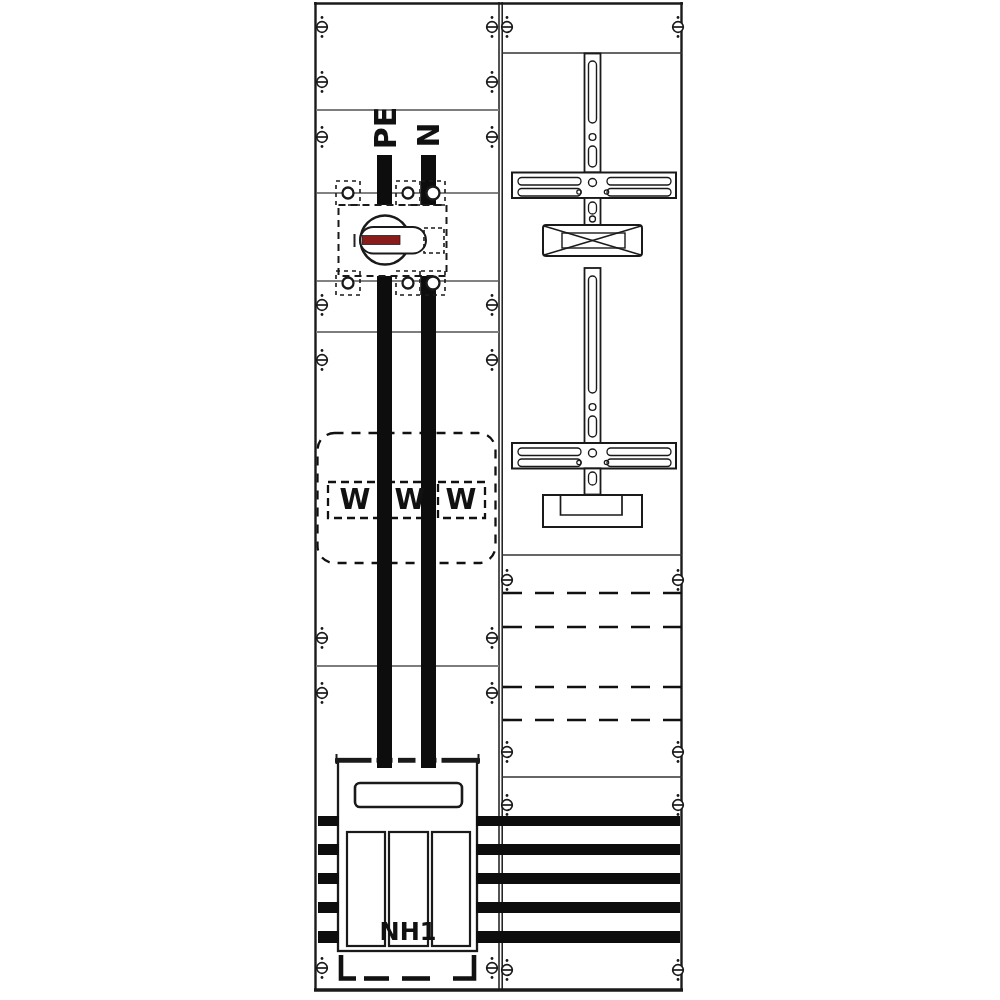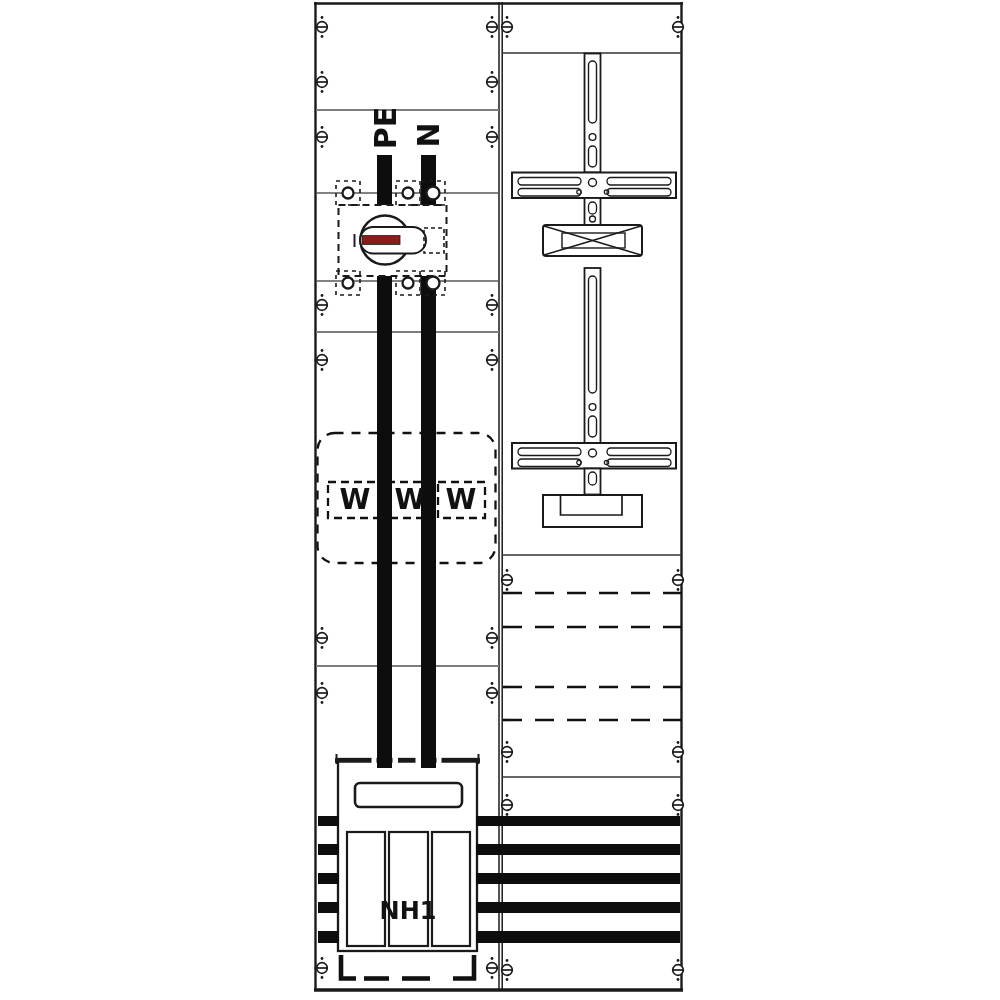--- a/index.html
+++ b/index.html
@@ -10,21 +10,21 @@
   .stage svg{position:absolute;left:0;top:0;}
   .lbl{
     position:absolute;display:flex;align-items:center;justify-content:center;
     color:#111;font-weight:700;line-height:1;white-space:nowrap;
   }
   .rot{transform:rotate(-90deg);}
   #pe-label{left:351px;top:112px;width:70px;height:32px;font-size:30px;}
   #n-label{left:394px;top:119px;width:70px;height:32px;font-size:30px;}
   .wlbl{top:483px;width:44px;height:34px;font-size:28px;}
   #w1{left:333px;} #w2{left:388px;} #w3{left:439px;}
-  #nh1-label{left:366px;top:896px;width:84px;height:30px;font-size:24px;text-align:center;}
+  #nh1-label{left:366px;top:917px;width:84px;height:30px;font-size:24px;text-align:center;}
 </style>
 </head>
 <body>
 
 <div class="stage">
 
 <svg width="1000" height="1000" viewBox="0 0 1000 1000">
   <defs>
     <g id="screw">
       <circle r="5.3" fill="#ffffff" stroke="#1a1a1a" stroke-width="1.7"></circle>

